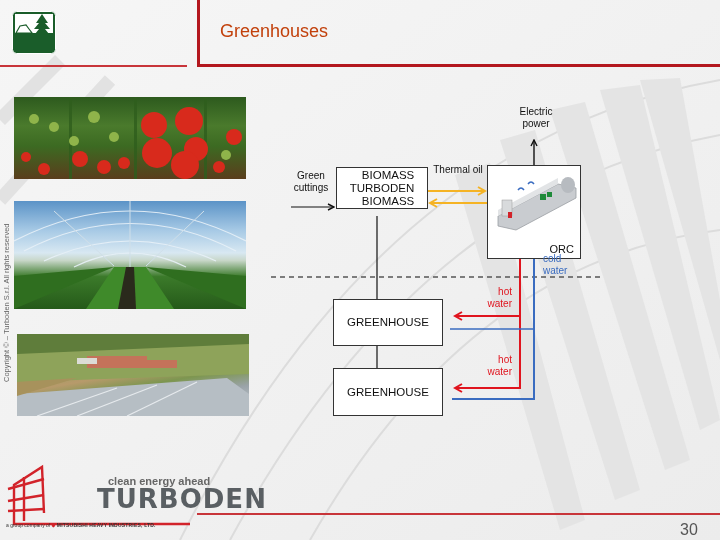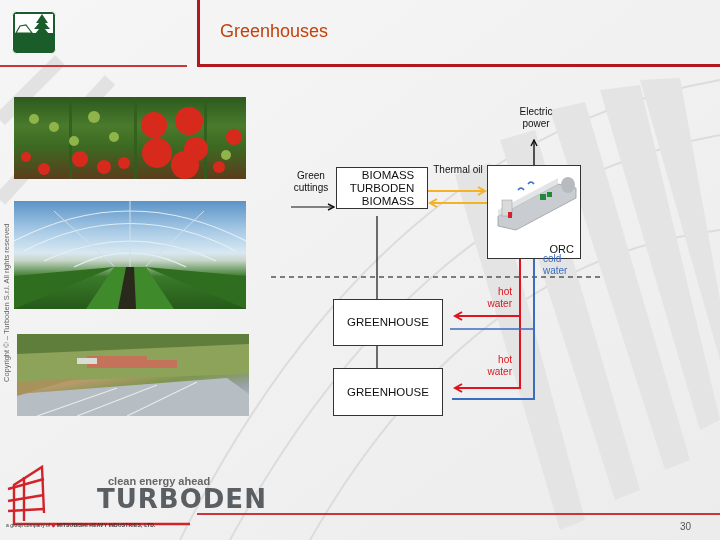--- a/index.html
+++ b/index.html
@@ -57,21 +57,21 @@
   .lbl-electric { left: 510px; top: 106px; width: 52px; }
   .lbl-cold { left: 543px; top: 253px; width: 40px; color: #3a6cc0; text-align: left; }
   .lbl-hot1 { left: 478px; top: 286px; width: 34px; color: #e0141e; text-align: right; }
   .lbl-hot2 { left: 478px; top: 354px; width: 34px; color: #e0141e; text-align: right; }
 
   .diagram-svg { left: 0; top: 0; width: 720px; height: 540px; z-index: 3; }
 
   
   .turboden-logo { left: 6px; top: 455px; width: 190px; height: 78px; z-index: 3; }
   .footer-rule { left: 197px; top: 513px; width: 523px; height: 2px; background: #c8353a; z-index: 3; }
-  .page-number { left: 680px; top: 521px; font-size: 10px; color: #555; z-index: 3; }
+  .page-number { left: 680px; top: 521px; font-size: 16px; color: #555; z-index: 3; }
   .tagline { left: 108px; top: 475px; font-size: 11px; font-weight: bold; color: #666; z-index: 4; }
   .brand { left: 58px; top: 484px; font-size: 26px; font-weight: bold; color: #5a5f63; letter-spacing: 1px; z-index: 4; font-family: "DejaVu Sans", sans-serif; margin-left: 39px; }
   .group-line { left: 6px; top: 522px; font-size: 5px; color: #333; z-index: 4; white-space: nowrap; }
   .group-line b { font-size: 5px; letter-spacing: .2px; }
 </style>
 </head>
 <body>
 
 <svg class="bg-deco" viewBox="0 0 720 540">
   <defs>

